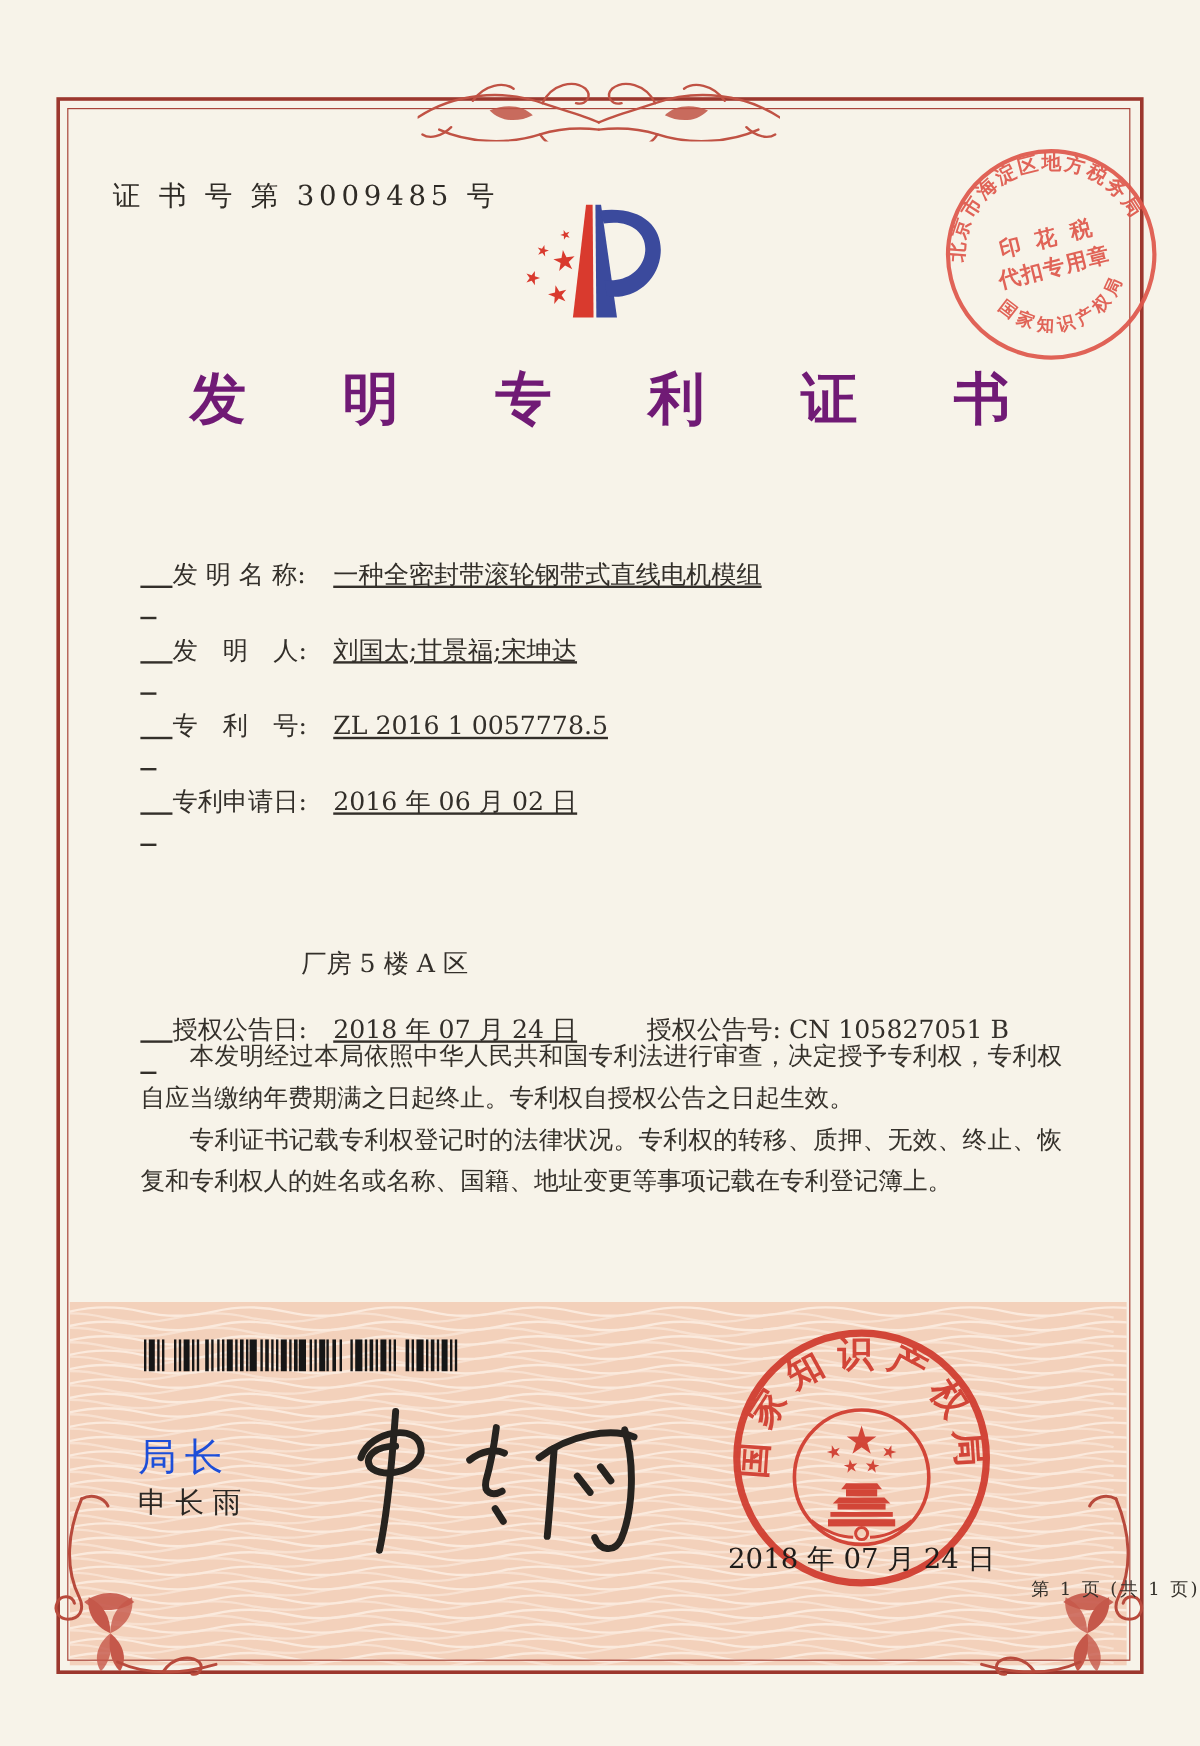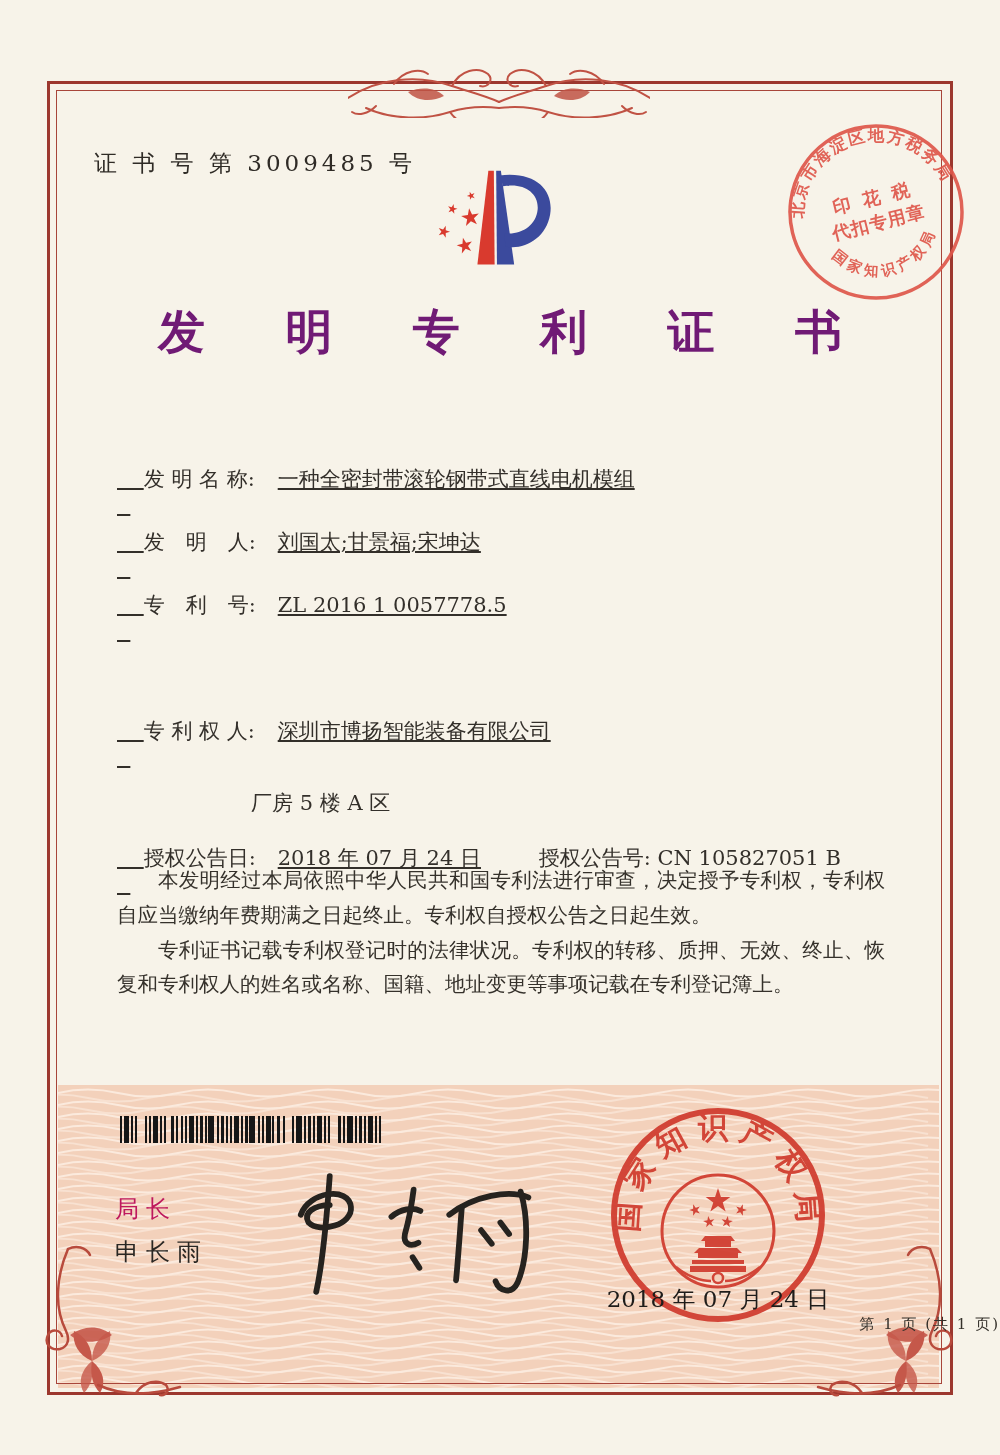--- a/index.html
+++ b/index.html
@@ -23,22 +23,22 @@
   .row{position:absolute;left:117px;font-size:21px;white-space:pre;color:#332f2a;text-decoration:underline;}
   .row .lbl{display:inline-block;min-width:134px;white-space:pre;}
   .addr2{position:absolute;left:251px;font-size:21px;white-space:pre;color:#332f2a;}
   .grant2{position:absolute;left:512px;font-size:21px;white-space:pre;color:#332f2a;}
   
   .paras{position:absolute;left:117px;top:863px;width:768px;font-size:20.5px;
          line-height:34.8px;text-align:justify;color:#35312b;}
   .paras p{margin:0;text-indent:2em;}
   
   .barcode{position:absolute;left:120px;top:1116px;width:262px;height:27px;}
-  .officer-title{position:absolute;left:115px;top:1193px;font-size:24px;letter-spacing:7px;
-                 font-family:"DejaVu Sans","Liberation Sans",sans-serif;color:#be185d;}
+  .officer-title{position:absolute;left:115px;top:1193px;font-size:32px;letter-spacing:7px;
+                 font-family:"DejaVu Sans","Liberation Sans",sans-serif;color:#1d4ed8;}
   .officer-name{position:absolute;left:115px;top:1236px;font-size:24px;letter-spacing:7px;
                 font-family:"DejaVu Sans","Liberation Sans",sans-serif;color:#2a2723;}
   .sig{position:absolute;left:268px;top:1160px;width:270px;height:150px;}
   .seal{position:absolute;left:601px;top:1098px;width:234px;height:234px;opacity:.93;}
   .seal-date{position:absolute;left:601px;top:1284px;width:234px;text-align:center;
              font-size:23px;white-space:pre;color:#1e1c1a;z-index:5;}
   .footer{position:absolute;left:0;top:1315px;width:100%;text-align:right;
           font-size:15px;letter-spacing:2px;color:#35312b;}
   
   .orn-top{position:absolute;left:348px;top:50px;width:302px;height:68px;}
@@ -195,22 +195,22 @@
 
   <div class="row" style="top:441px">
     <span class="lbl">发 明 名 称:</span><span>一种全密封带滚轮钢带式直线电机模组</span>
   </div>
   <div class="row" style="top:504px">
     <span class="lbl">发　明　人:</span><span>刘国太;甘景福;宋坤达</span>
   </div>
   <div class="row" style="top:567px">
     <span class="lbl">专　利　号:</span><span>ZL 2016 1 0057778.5</span>
   </div>
-  <div class="row" style="top:693px">
-    <span class="lbl">专 利 权 人:</span><span>深圳市博扬智能装备有限公司</span>
+  <div class="row" style="top:630px">
+    <span class="lbl">专利申请日:</span><span>2016 年 06 月 02 日</span>
   </div>
   <div class="addr2" style="top:789px">厂房 5 楼 A 区</div>
   <div class="row" style="top:820px">
     <span class="lbl">授权公告日:</span><span>2018 年 07 月 24 日</span>
   </div>
   <div class="grant2" style="top:820px">
     <span>授权公告号:</span> <span>CN 105827051 B</span>
   </div>
 
   <div class="paras">

